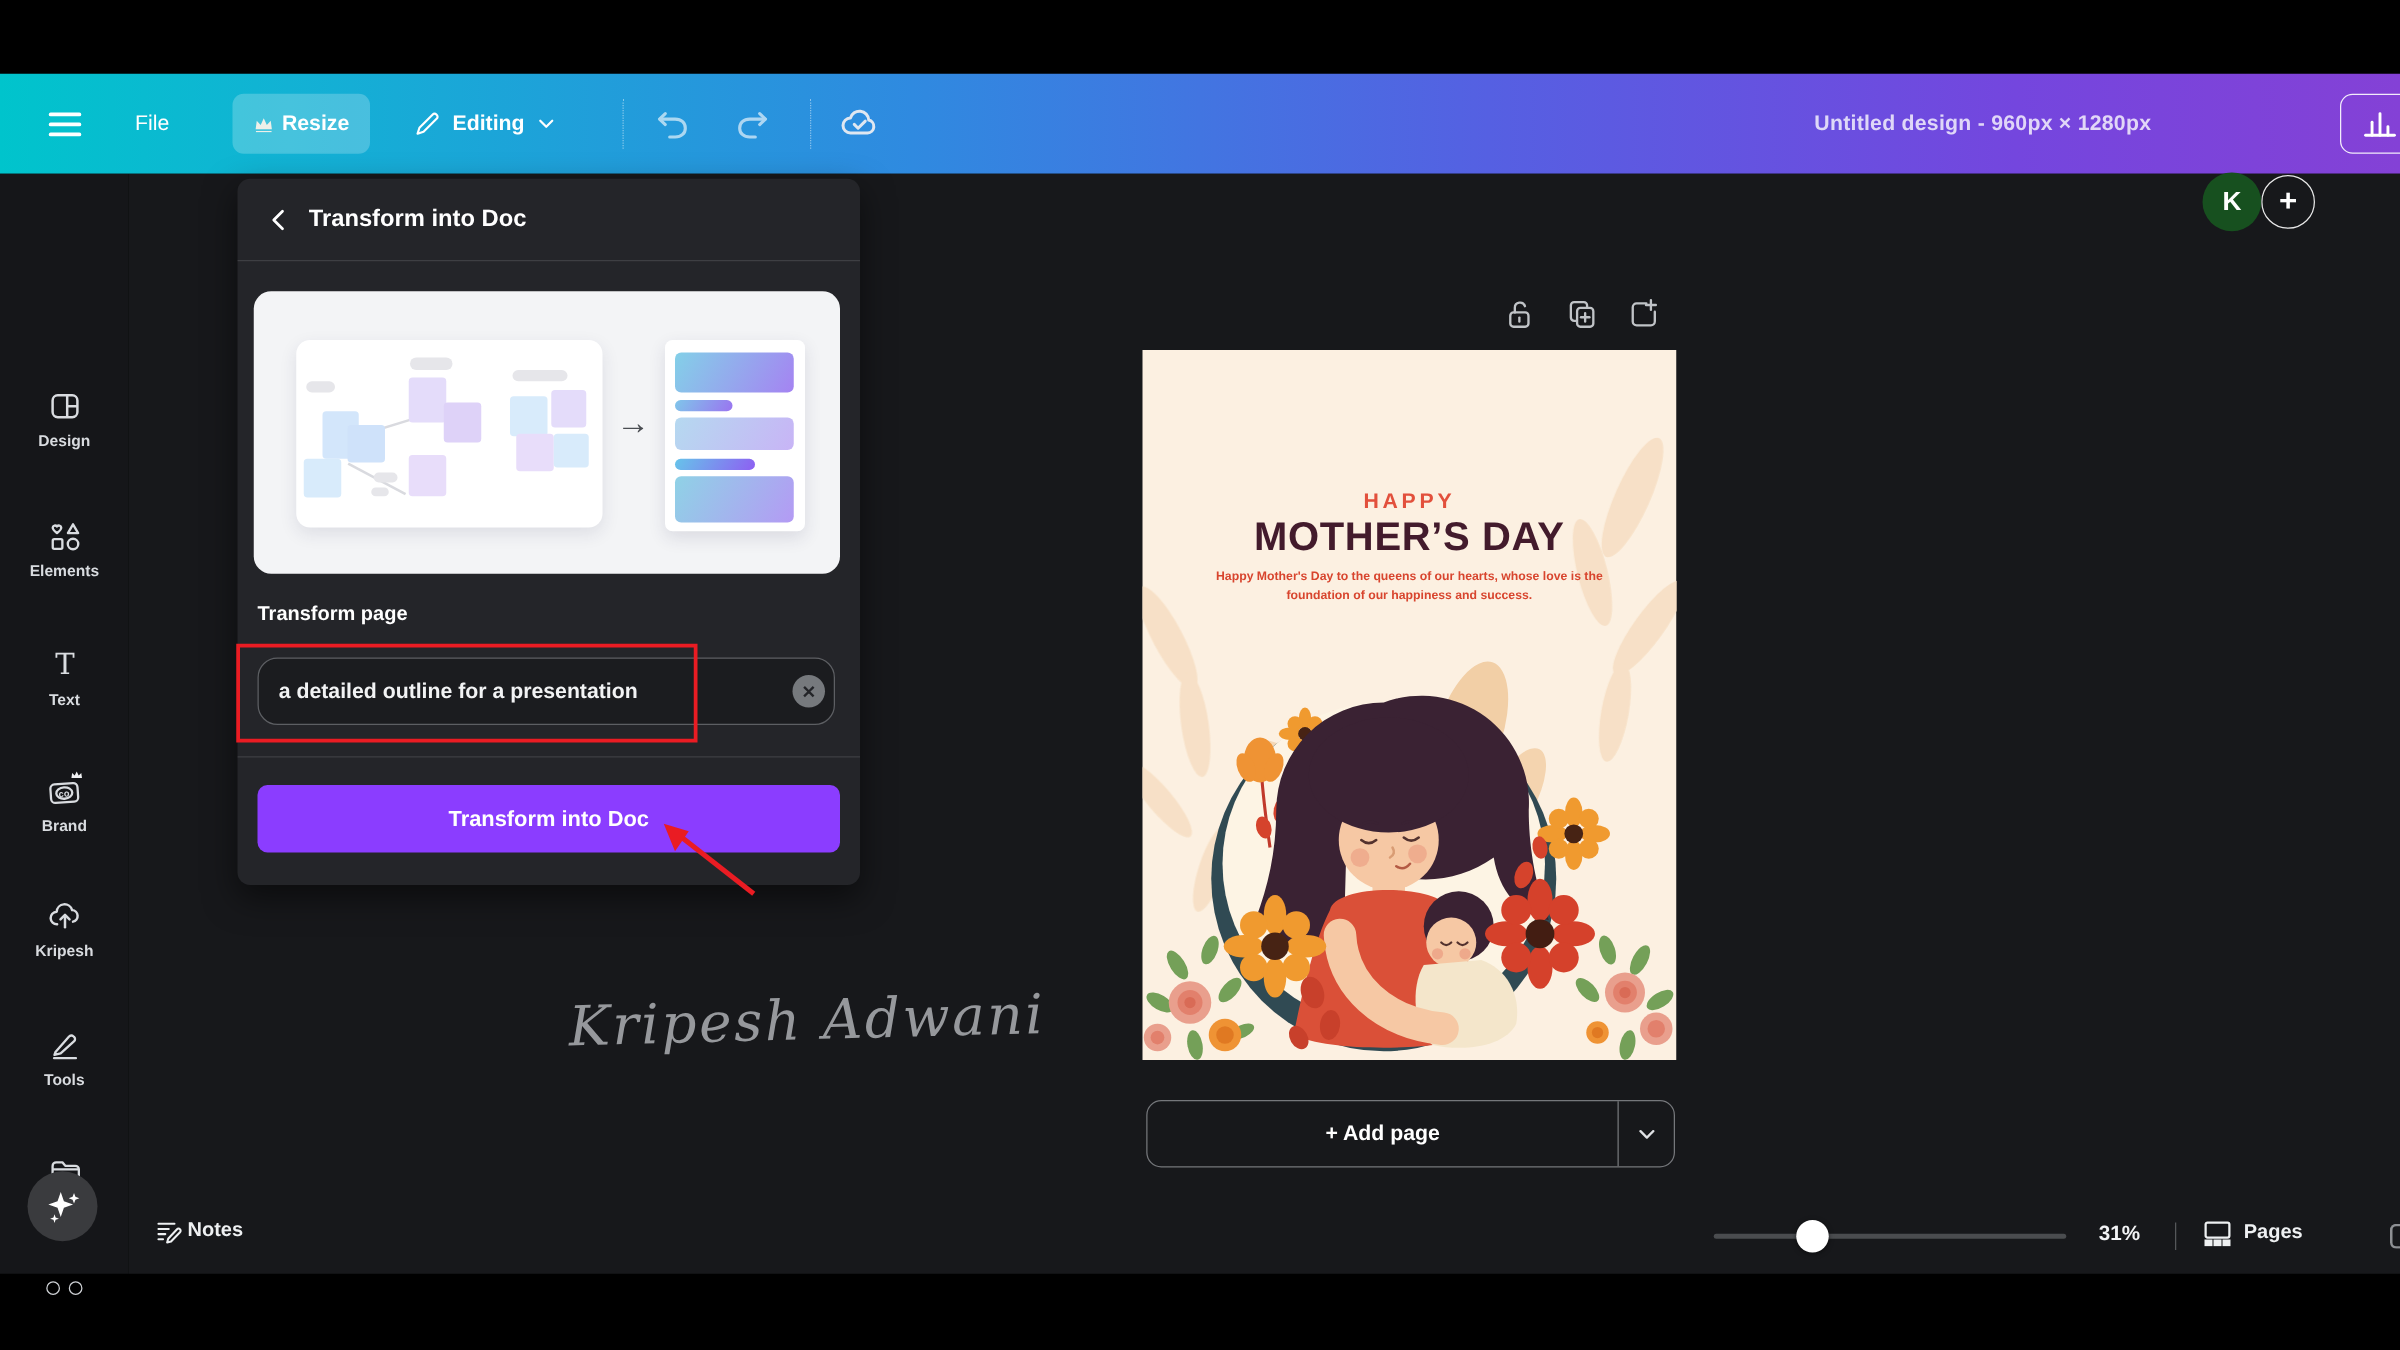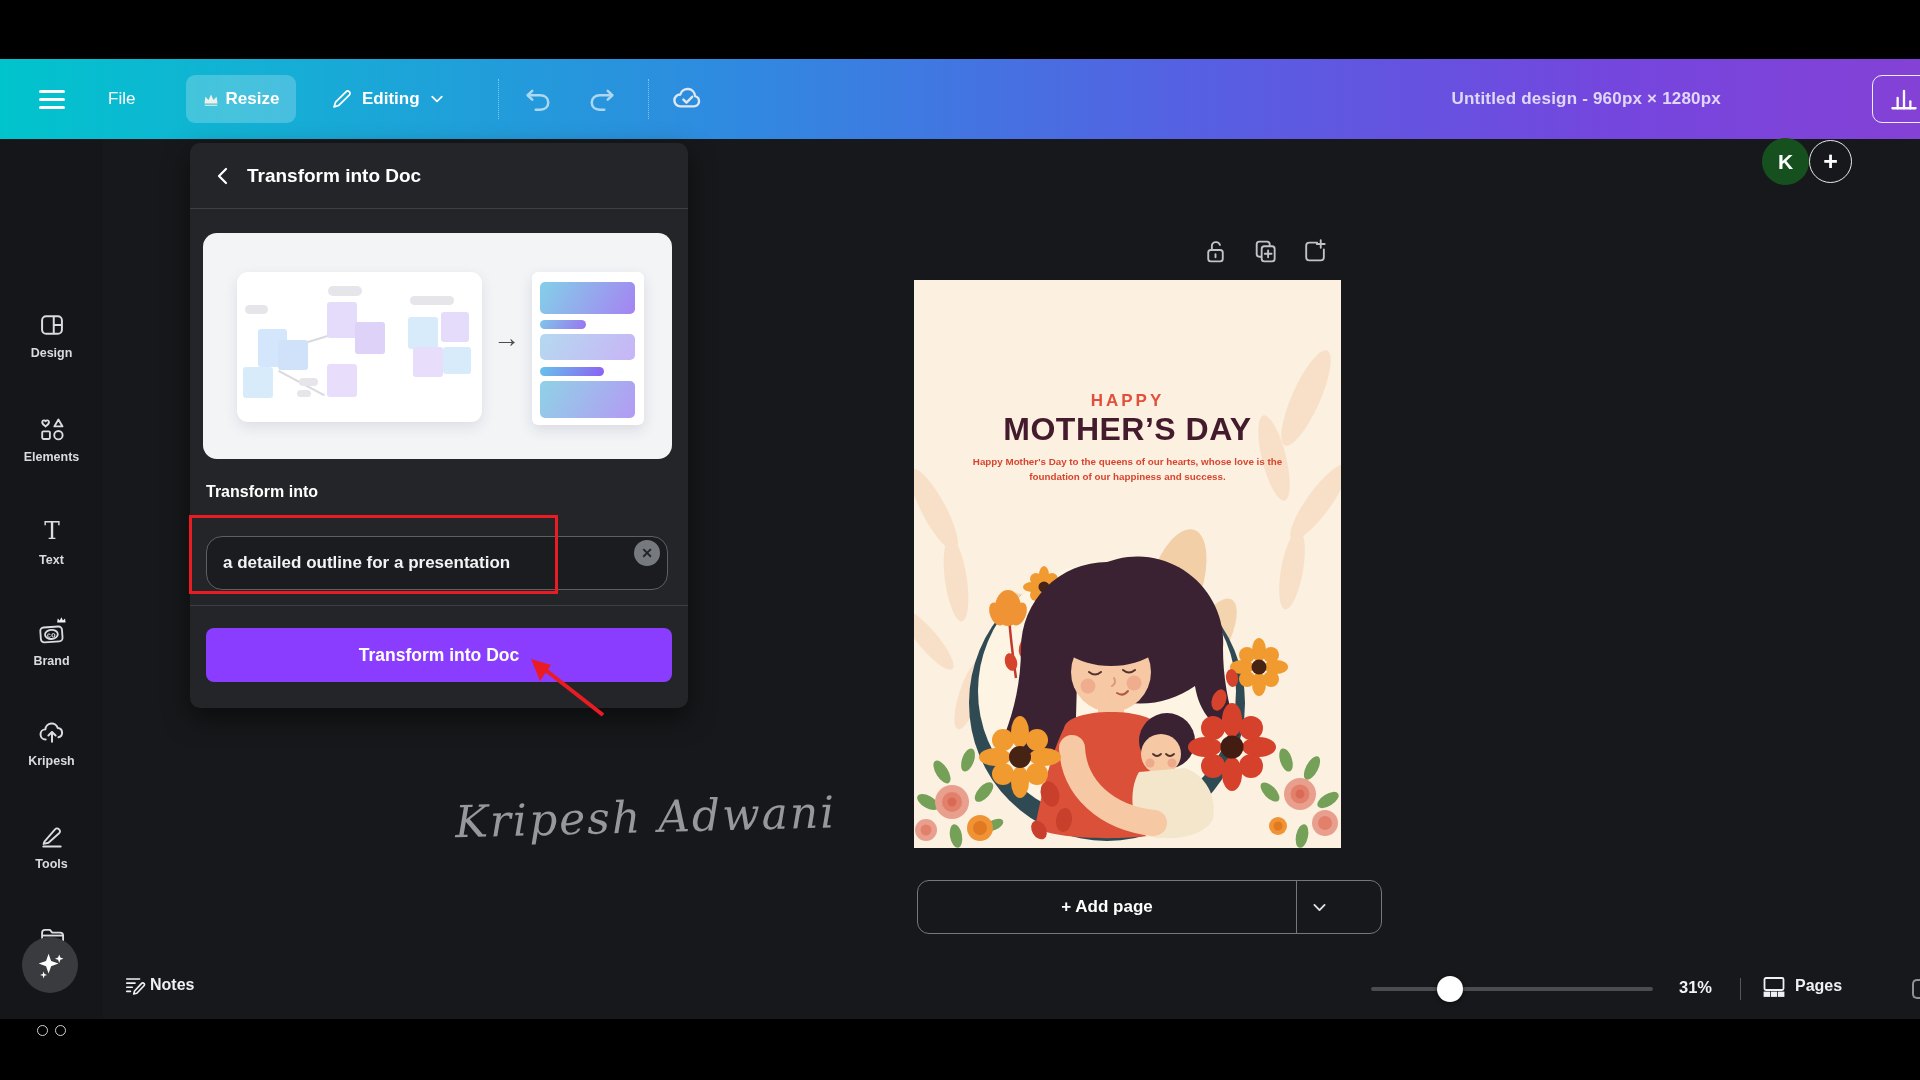--- a/index.html
+++ b/index.html
@@ -57,21 +57,21 @@
   .note { position:absolute; border-radius:3px; }
   .pill { position:absolute; border-radius:5px; background:#e6e6ea; }
   .conn { position:absolute; height:1.5px; background:#d9dadf; transform-origin:0 0; }
   .promo-arrow { position:absolute; left:290px; top:90px; width:30px; color:#4a4d52; font-size:27px; }
   .docmock { position:absolute; left:329px; top:39px; width:112px; height:153px; background:#fff;
     border-radius:6px; box-shadow:0 5px 14px rgba(40,40,80,.12); }
   .dbar { position:absolute; left:8px; border-radius:5px; }
   .section-label { position:absolute; left:16px; top:340px; color:#fff; font-size:16px; font-weight:bold; }
   .prompt-input { position:absolute; left:16px; top:383px; width:462px; height:54px; background:#1b1c1f;
     border:1.5px solid #5d5f63; border-radius:16px; color:#f2f3f4; font-size:17px; font-weight:bold;
-    padding:0 52px 0 16px; font-family:"Liberation Sans", sans-serif; outline:none;margin-top:10px; }
+    padding:0 52px 0 16px; font-family:"Liberation Sans", sans-serif; outline:none; }
   .clear-btn { position:absolute; left:444px; top:397px; width:26px; height:26px; border-radius:50%;
     background:#76797d; color:#232428; font-size:14px; font-weight:bold;
     display:flex; align-items:center; justify-content:center; cursor:pointer; }
   .submit-btn { position:absolute; left:16px; top:485px; width:466px; height:54px; background:#8b3dff;
     border:none; border-radius:8px; color:#fff; font-size:17.5px; font-weight:bold;
     font-family:"Liberation Sans", sans-serif; cursor:pointer; }
 
   
   .anno-rect { position:absolute; left:189px; top:515px; width:369px; height:79px;
     border:3.5px solid #ea1c23; z-index:6; pointer-events:none; }
@@ -82,21 +82,21 @@
   .page-controls .pc { cursor:pointer; display:flex; }
   .poster { position:absolute; left:914px; top:280px; width:427px; height:568px; background:#fcf0e1;
     overflow:hidden; cursor:pointer; }
   .poster-art { position:absolute; left:0; top:0; }
   .poster-kicker { position:absolute; left:0; top:111px; width:427px; text-align:center;
     color:#e2503c; font-size:17px; font-weight:bold; letter-spacing:3px; }
   .poster-title { position:absolute; left:0; top:131px; width:427px; text-align:center;
     color:#431b2c; font-size:32px; font-weight:bold; letter-spacing:.5px; }
   .poster-sub { position:absolute; left:41px; top:175px; width:345px; text-align:center;
     color:#d8452e; font-size:9.8px; font-weight:bold; line-height:14.5px; }
-  .addpage { position:absolute; left:917px; top:880px; width:465px; height:54px;
+  .addpage { position:absolute; left:917px; top:880px; width:423px; height:54px;
     border:1.5px solid #75777b; border-radius:12px; display:flex; color:#fff; }
   .addpage-main { width:378px; display:flex; align-items:center; justify-content:center;
     font-size:17px; font-weight:bold; cursor:pointer; }
   .addpage-chev { width:45px; border-left:1px solid #75777b; display:flex; align-items:center;
     justify-content:center; cursor:pointer; }
   .watermark { position:absolute; left:455px; top:792px; width:330px; color:#96989c;
     font-family:"DejaVu Serif", serif; font-style:italic; font-size:44px; letter-spacing:2px;
     transform:rotate(-1.5deg); white-space:nowrap; }
 
   
@@ -474,21 +474,21 @@
       <div class="promo-arrow">→</div>
       <div class="docmock">
         <div class="dbar" style="top:10px;width:95px;height:32px;background:linear-gradient(120deg,#83d0e8,#a583f2)"></div>
         <div class="dbar" style="top:48px;width:46px;height:9px;background:linear-gradient(120deg,#7fc6ea,#9a74f0)"></div>
         <div class="dbar" style="top:62px;width:95px;height:26px;background:linear-gradient(120deg,#b5d9f0,#c8b4f6)"></div>
         <div class="dbar" style="top:95px;width:64px;height:9px;background:linear-gradient(120deg,#66c4ea,#8e5ff2)"></div>
         <div class="dbar" style="top:109px;width:95px;height:37px;background:linear-gradient(120deg,#8fd2e6,#b49af4)"></div>
       </div>
     </div>
 
-    <div class="section-label">Transform into</div>
+    <div class="section-label">Transform page</div>
     <input class="prompt-input" type="text" value="a detailed outline for a presentation" style="">
     <div class="clear-btn">✕</div>
     <div class="panel-hr" style="top:462px"></div>
     <button class="submit-btn">Transform into Doc</button>
   </div>
 
   <div class="anno-rect"></div>
   <svg class="anno-arrow" width="110" height="85" viewBox="0 0 110 85">
     <line x1="88" y1="70" x2="28" y2="23" stroke="#ea1c23" stroke-width="4"></line>
     <polygon points="16,14 36,20 25,36" fill="#ea1c23"></polygon>

